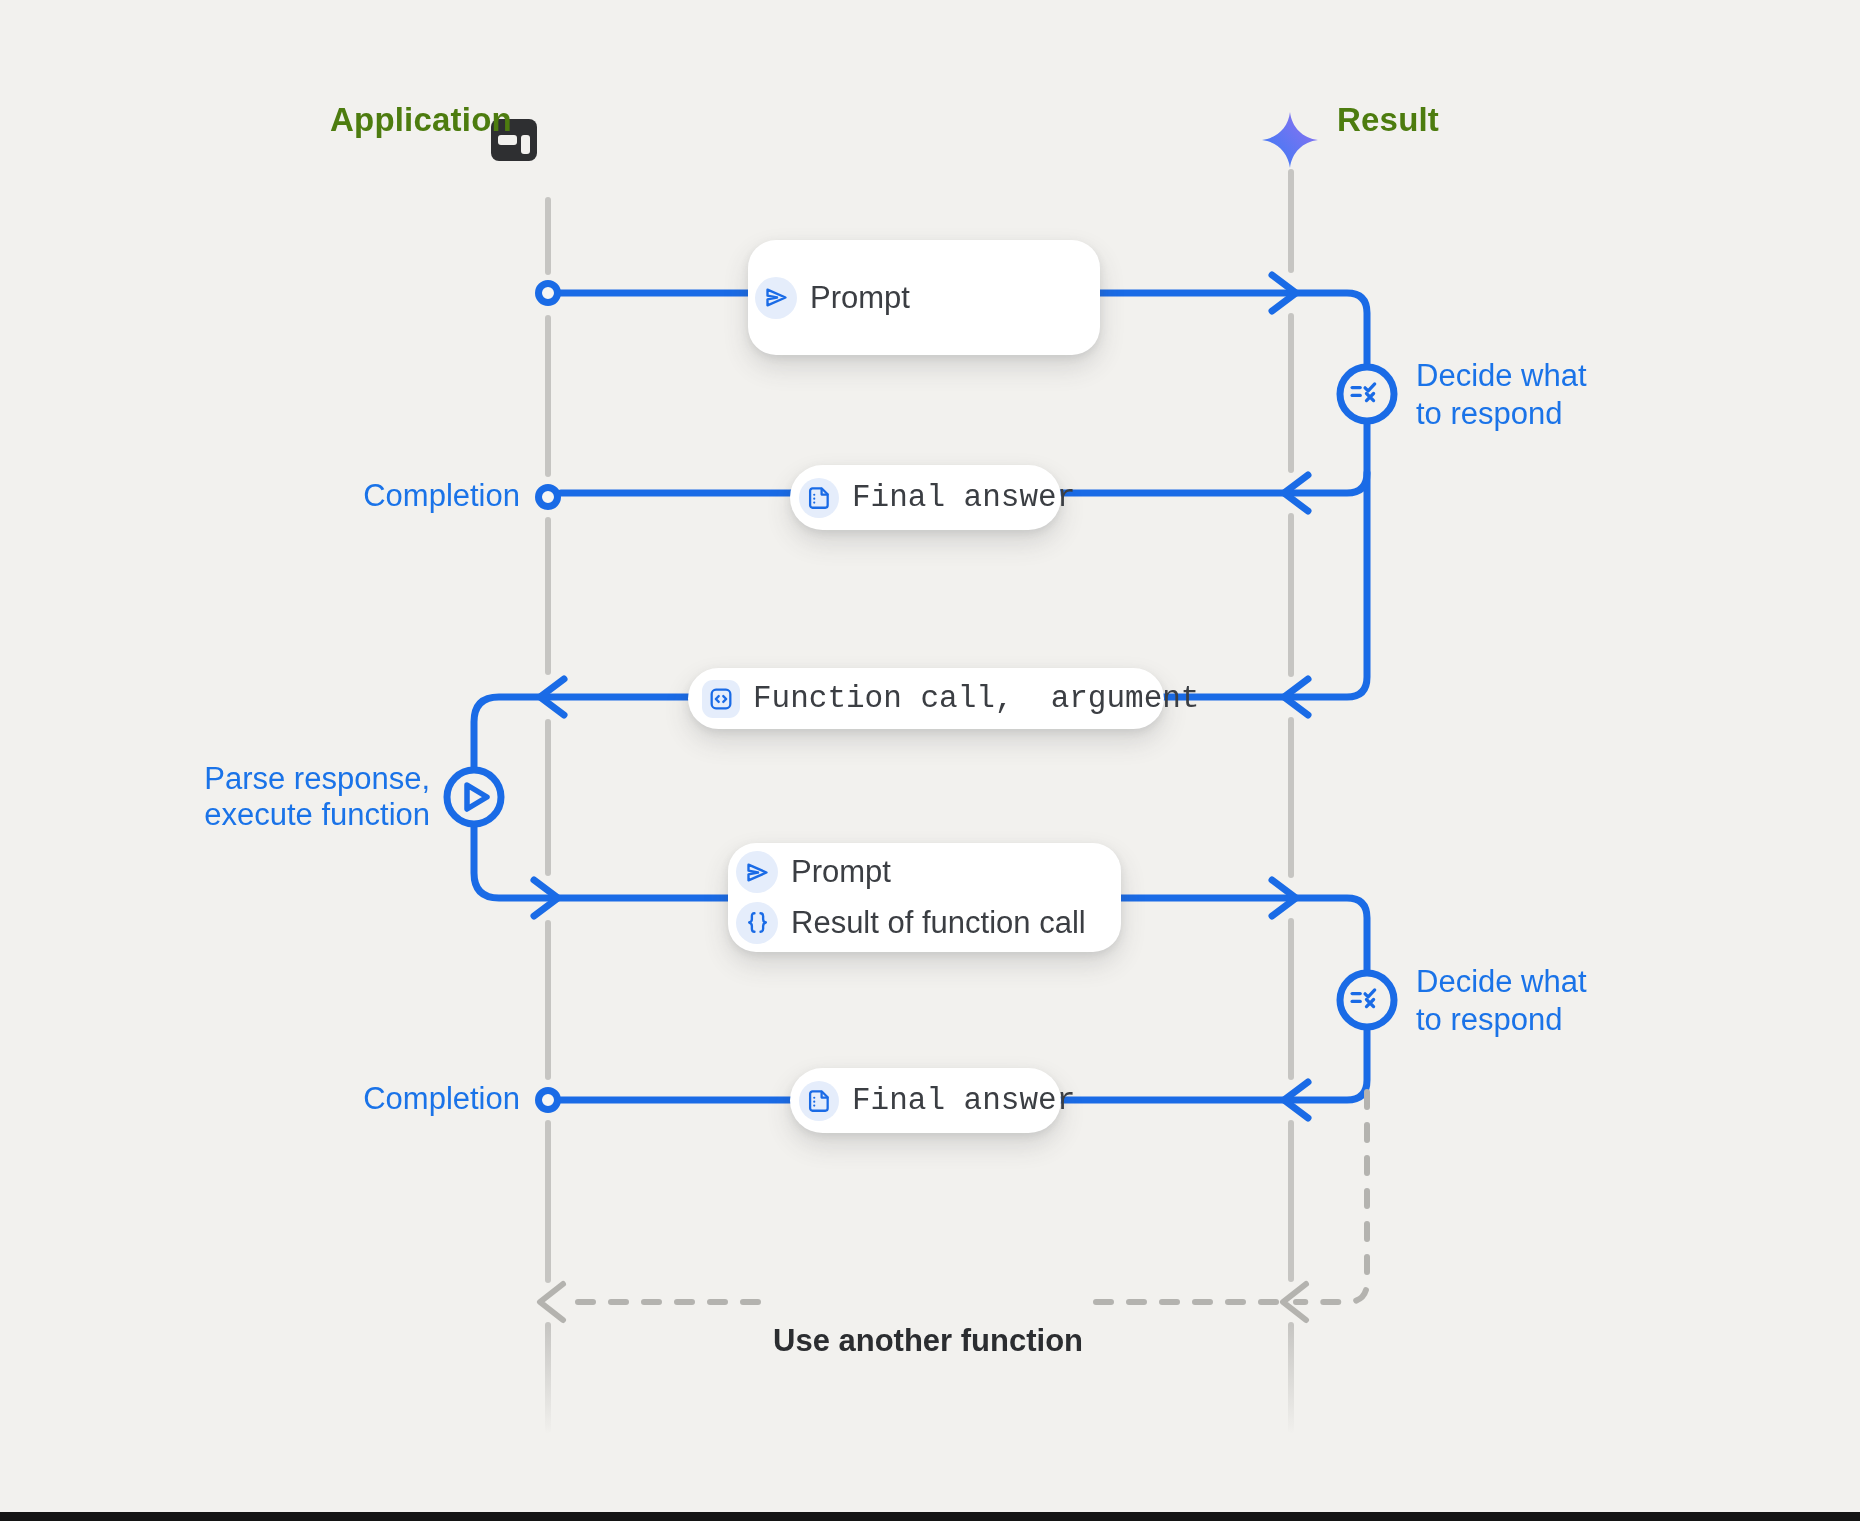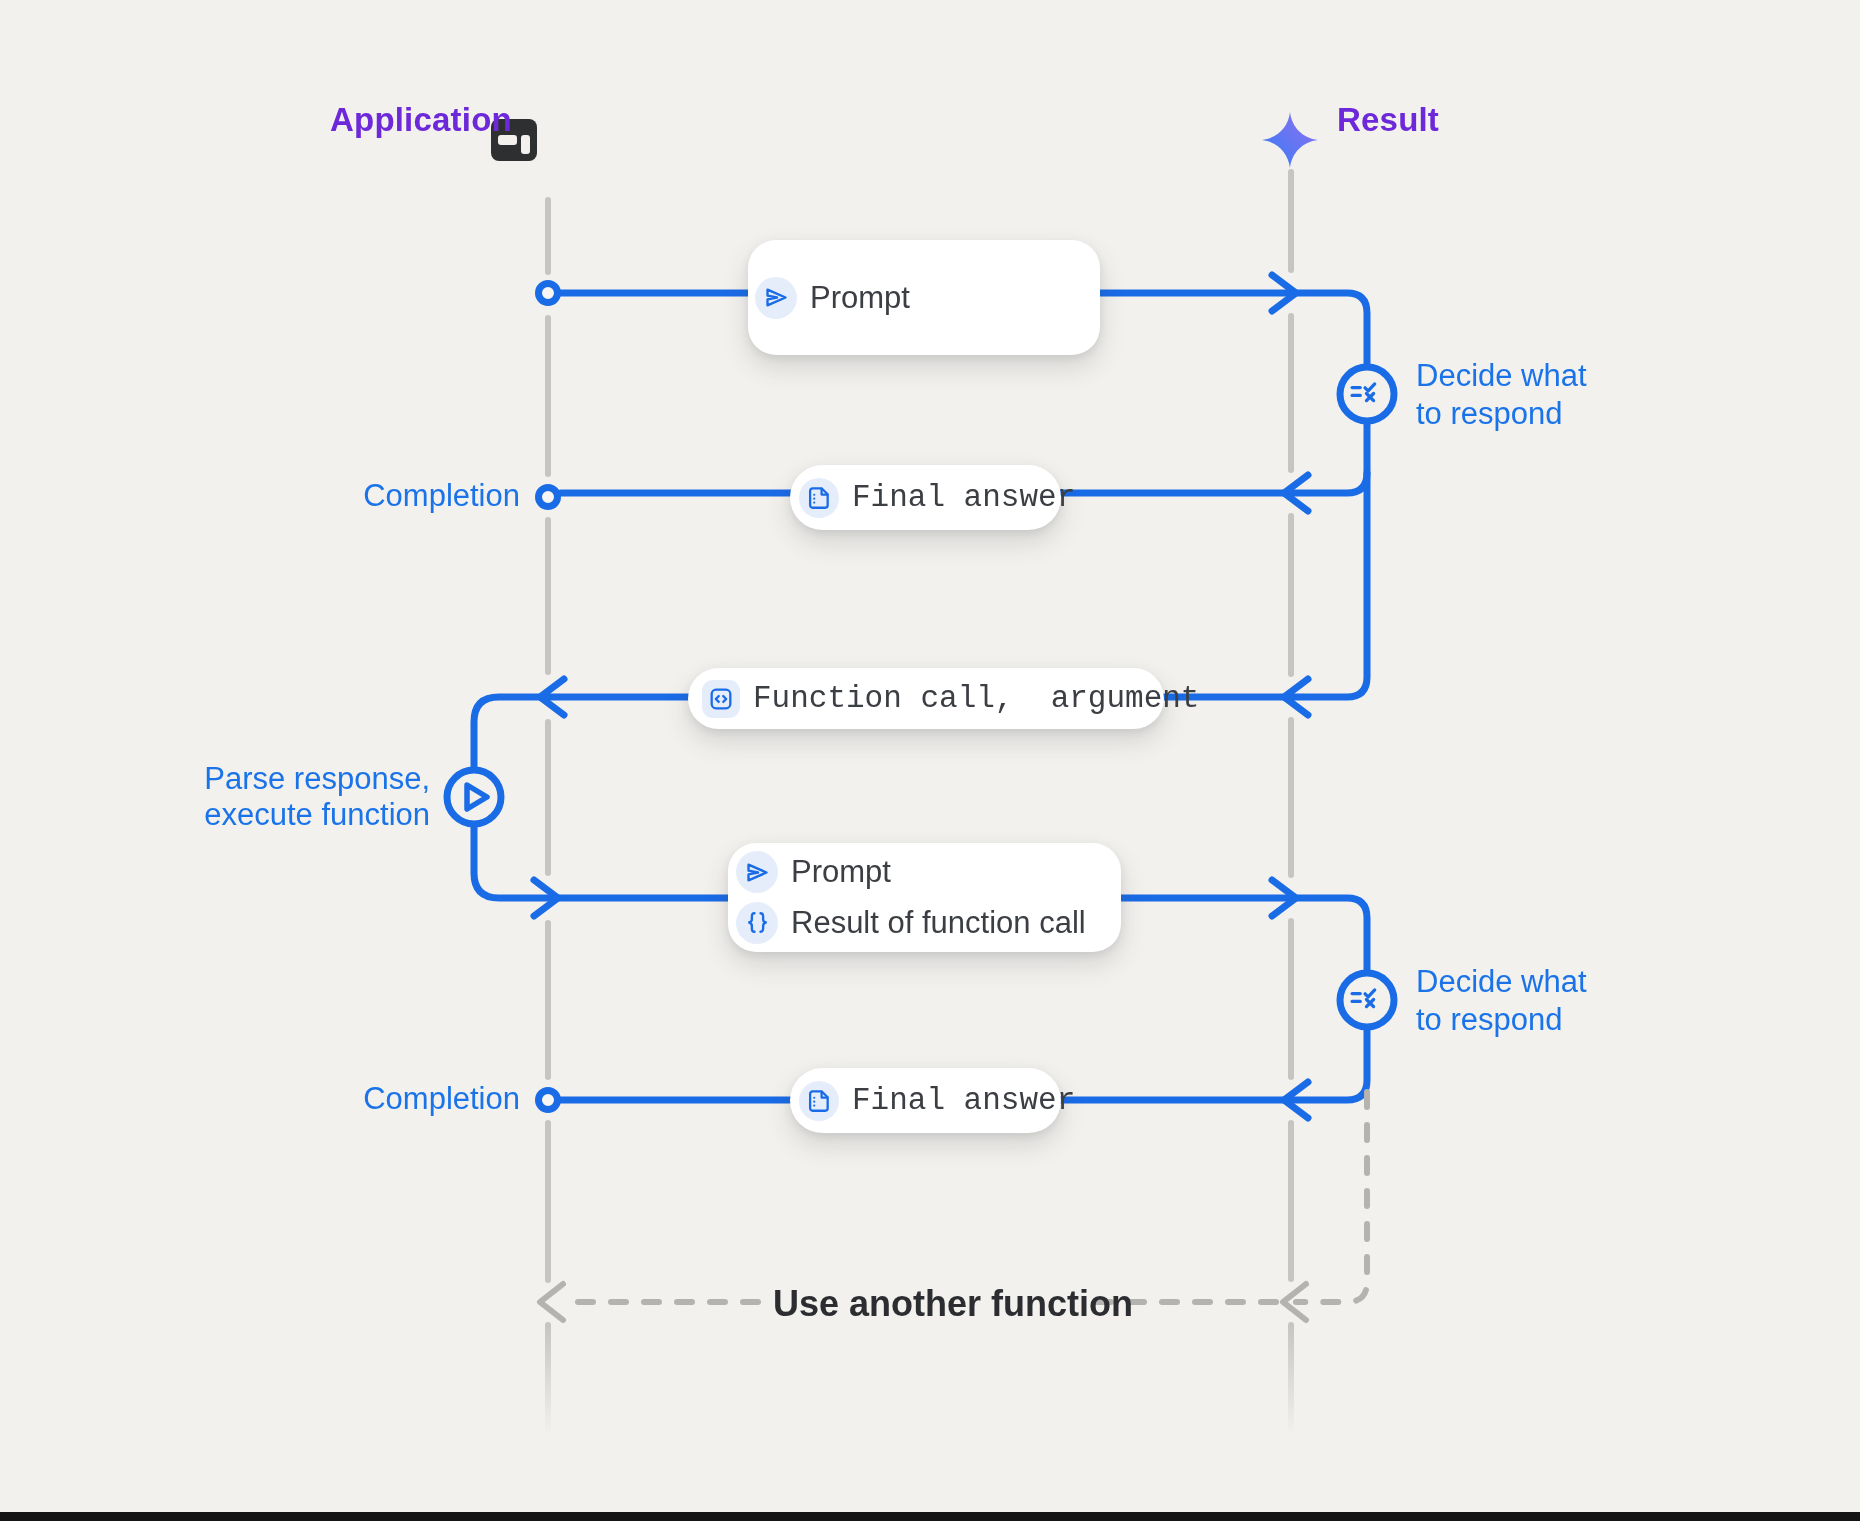--- a/index.html
+++ b/index.html
@@ -7,21 +7,21 @@
     width:1860px;height:1521px;position:relative;overflow:hidden;
     background:#f2f1ee;
     font-family:"Liberation Sans","DejaVu Sans",sans-serif;
     color:#3b3e43;
   }
   .abs{position:absolute;}
   svg.diagram{position:absolute;left:0;top:0;z-index:1;}
 
   
   .actor-label{
-    font-size:33px;font-weight:600;color:#6d28d9;letter-spacing:.2px;z-index:3;
+    font-size:33px;font-weight:600;color:#4d7c0f;letter-spacing:.2px;z-index:3;
   }
 
   
   .msg-box{
     background:#ffffff;border-radius:28px;z-index:2;
     box-shadow:0 12px 26px rgba(60,64,67,.16),0 3px 8px rgba(60,64,67,.10);
     display:flex;flex-direction:column;justify-content:space-evenly;
   }
   .msg-box.single{border-radius:33px;flex-direction:row;justify-content:flex-start;align-items:center;font-family:Liberation Mono, monospace;}
   .msg-row{display:flex;align-items:center;}
@@ -34,21 +34,21 @@
     font-size:31px;font-weight:500;color:#3b3e43;margin-left:13px;white-space:pre;
   }
 
   
   .blue-note{
     font-size:31px;font-weight:500;color:#1a73e8;line-height:38px;
     white-space:pre-line;z-index:3;
   }
   .right-align{text-align:right;}
   .dark-note{
-    font-size:36px;font-weight:600;color:#2b2d30;text-align:center;z-index:3;white-space:nowrap;
+    font-size:31px;font-weight:600;color:#2b2d30;text-align:center;z-index:3;white-space:nowrap;margin-top:40px;
   }
 
   .bottom-bar{left:0;bottom:0;width:1860px;height:9px;background:#141414;z-index:5;}
 </style>
 </head>
 <body>
 
 <svg class="diagram" width="1860" height="1521" viewBox="0 0 1860 1521">
   <defs>
     <linearGradient id="fadeApp" gradientUnits="userSpaceOnUse" x1="548" y1="1325" x2="548" y2="1435">

